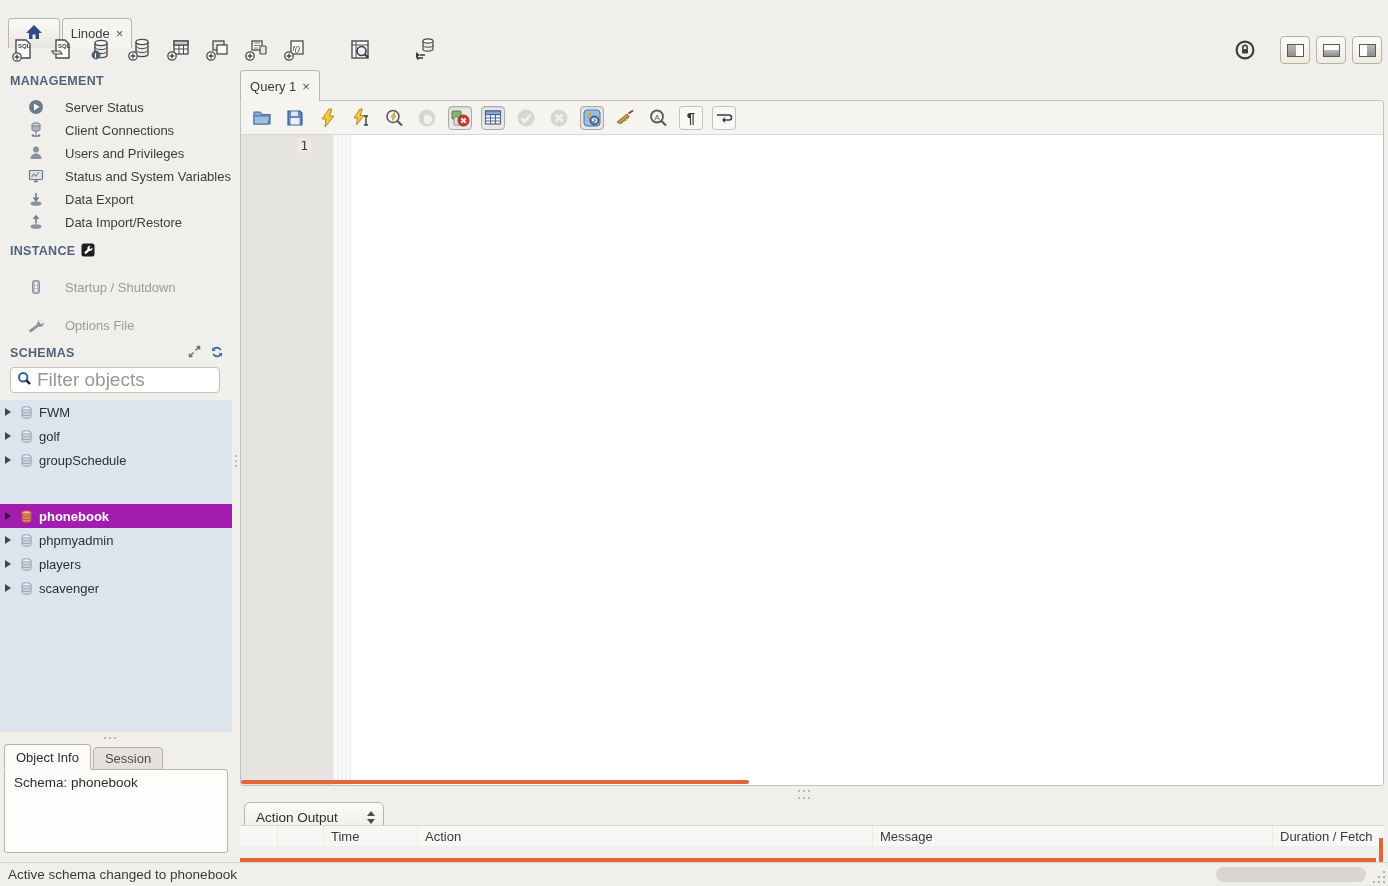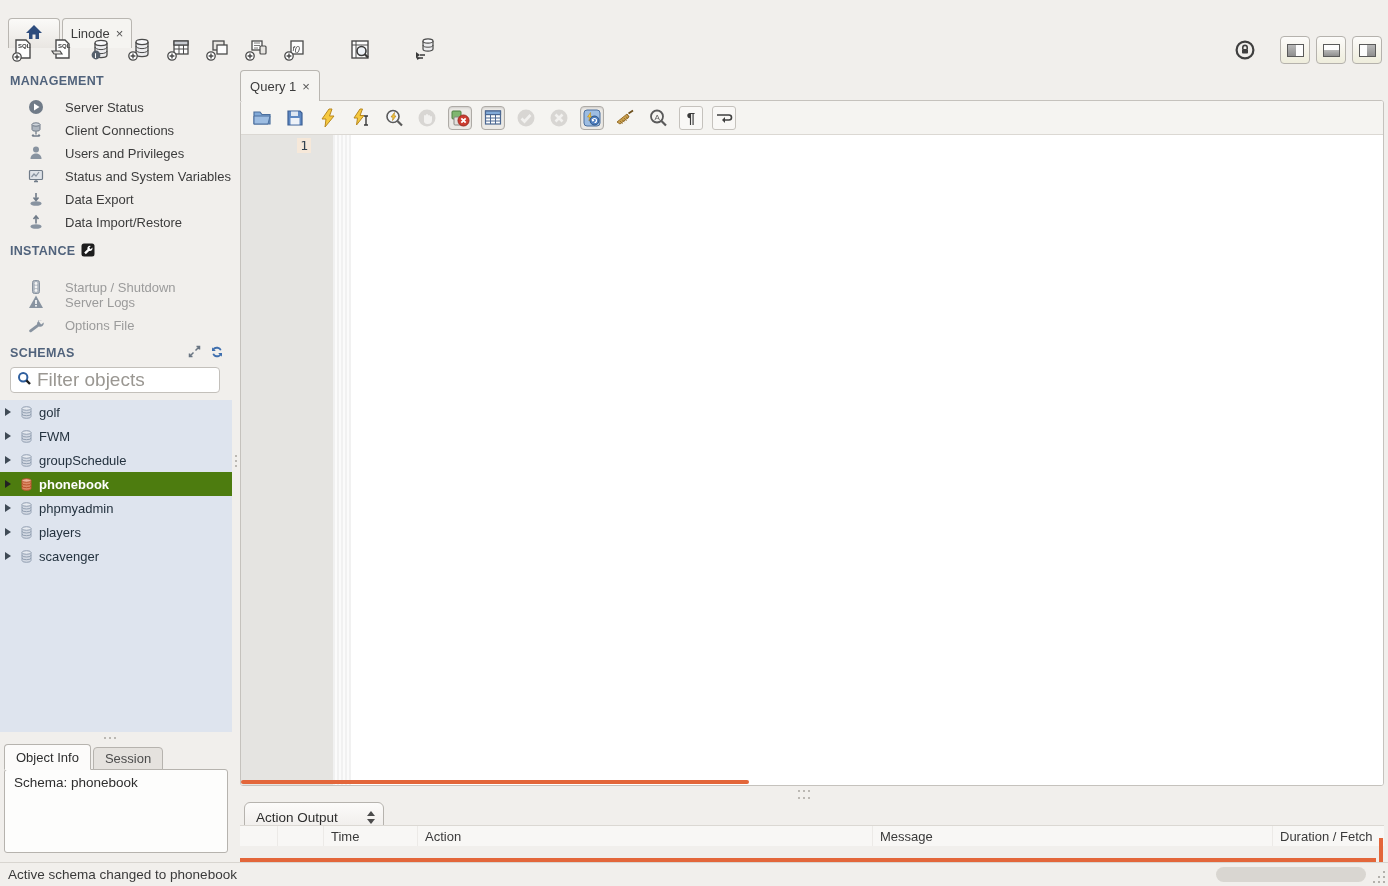--- a/index.html
+++ b/index.html
@@ -41,21 +41,21 @@
                 border:1px solid #c3c0bb; border-radius:4px; display:flex; align-items:center; padding:0 6px; gap:5px; }
   .filter-box input { border:none; outline:none; flex:1; font-size:19px; color:#3c3c3c; background:transparent;
                       font-family:"Liberation Sans", sans-serif; }
   .filter-box input::placeholder { color:#9a9792; }
 
   .schema-list { position:absolute; left:0; top:332px; width:232px; height:332px; background:#dee4ee; }
   .schema-row { height:24px; display:flex; align-items:center; gap:4px; padding-left:5px; color:#24323f; }
   .schema-row .arrow { width:0; height:0; border-left:6px solid #3f4a55; border-top:4px solid transparent;
                        border-bottom:4px solid transparent; margin-right:3px; }
   .schema-row .db { width:17px; height:17px; display:flex; align-items:center; justify-content:center; }
-  .schema-row.selected { background:#4d7c0f; color:#fff; font-weight:bold; }
+  .schema-row.selected { background:#a21caf; color:#fff; font-weight:bold;margin-top:32px; }
   .schema-row.selected .arrow { border-left-color:#222; }
 
   .grip-h { position:absolute; display:flex; gap:3px; }
   .grip-h i { width:2px; height:2px; background:#a9a6a1; border-radius:50%; }
   .grip-v { position:absolute; display:flex; flex-direction:column; gap:3px; }
   .grip-v i { width:2px; height:2px; background:#a9a6a1; border-radius:50%; }
 
   .info-tabs { position:absolute; left:4px; top:676px; height:26px; display:flex; align-items:flex-end; gap:2px; z-index:2; }
   .info-tab { height:26px; padding:0 11px; display:flex; align-items:center; border:1px solid #b6b3ae;
               border-radius:4px 4px 0 0; font-size:13px; }
@@ -322,30 +322,20 @@
       <span class="ic">
           <svg width="16" height="16" viewBox="0 0 16 16">
             <rect x="4.5" y="1.5" width="7" height="13" rx="2" fill="#aeb6bf" stroke="#8893a0"></rect>
             <circle cx="8" cy="4.5" r="1.4" fill="#f4f4f4"></circle>
             <circle cx="8" cy="8" r="1.4" fill="#f4f4f4"></circle>
             <circle cx="8" cy="11.5" r="1.4" fill="#f4f4f4"></circle>
           </svg>
         </span>
       <span>Startup / Shutdown</span>
     </div>
-    <div class="side-item disabled" style="top:219px;">
-      <span class="ic">
-          <svg width="16" height="16" viewBox="0 0 16 16">
-            <path d="M8 1.5 L15 14 H1 Z" fill="#8893a0"></path>
-            <rect x="7.2" y="6" width="1.6" height="4" fill="#fff"></rect>
-            <rect x="7.2" y="11" width="1.6" height="1.6" fill="#fff"></rect>
-          </svg>
-        </span>
-      <span>Server Logs</span>
-    </div>
     <div class="side-item disabled" style="top:242px;">
       <span class="ic">
           <svg width="16" height="16" viewBox="0 0 16 16">
             <path d="M13.5 3 a3.4 3.4 0 0 0-4.5 4.2 L2.5 13.5 a1.4 1.4 0 0 0 2 2 L11 9 a3.4 3.4 0 0 0 4.2-4.5 L13 6.7 L9.3 3 Z" fill="#8893a0" transform="rotate(8 8 8)"></path>
           </svg>
         </span>
       <span>Options File</span>
     </div>
 
     <div class="side-hdr" style="top:276px;">
@@ -372,32 +362,32 @@
     <div class="schema-list">
       <div class="schema-row">
         <span class="arrow"></span>
         <span class="db">
             <svg width="15" height="15" viewBox="0 0 15 15">
               <path d="M3 3.5 v8 a4.5 1.8 0 0 0 9 0 v-8" fill="#d4dae4" stroke="#93a0b2"></path>
               <ellipse cx="7.5" cy="3.5" rx="4.5" ry="1.8" fill="#e7ebf1" stroke="#93a0b2"></ellipse>
               <path d="M3 6.2 a4.5 1.8 0 0 0 9 0 M3 8.9 a4.5 1.8 0 0 0 9 0" fill="none" stroke="#93a0b2"></path>
             </svg>
           </span>
-        <span>golf</span>
+        <span>FWM</span>
       </div>
       <div class="schema-row">
         <span class="arrow"></span>
         <span class="db">
             <svg width="15" height="15" viewBox="0 0 15 15">
               <path d="M3 3.5 v8 a4.5 1.8 0 0 0 9 0 v-8" fill="#d4dae4" stroke="#93a0b2"></path>
               <ellipse cx="7.5" cy="3.5" rx="4.5" ry="1.8" fill="#e7ebf1" stroke="#93a0b2"></ellipse>
               <path d="M3 6.2 a4.5 1.8 0 0 0 9 0 M3 8.9 a4.5 1.8 0 0 0 9 0" fill="none" stroke="#93a0b2"></path>
             </svg>
           </span>
-        <span>FWM</span>
+        <span>golf</span>
       </div>
       <div class="schema-row">
         <span class="arrow"></span>
         <span class="db">
             <svg width="15" height="15" viewBox="0 0 15 15">
               <path d="M3 3.5 v8 a4.5 1.8 0 0 0 9 0 v-8" fill="#d4dae4" stroke="#93a0b2"></path>
               <ellipse cx="7.5" cy="3.5" rx="4.5" ry="1.8" fill="#e7ebf1" stroke="#93a0b2"></ellipse>
               <path d="M3 6.2 a4.5 1.8 0 0 0 9 0 M3 8.9 a4.5 1.8 0 0 0 9 0" fill="none" stroke="#93a0b2"></path>
             </svg>
           </span>

